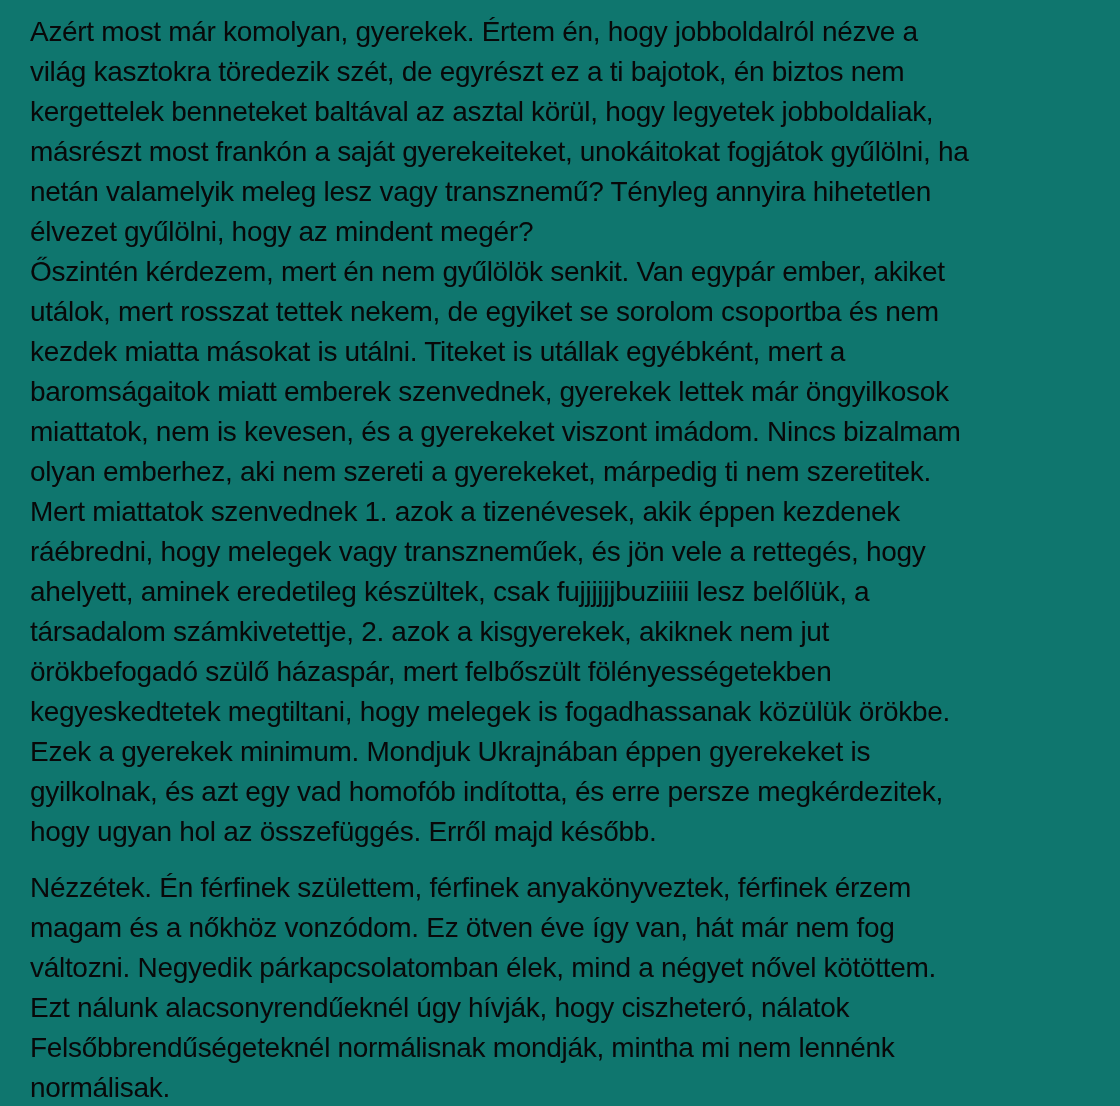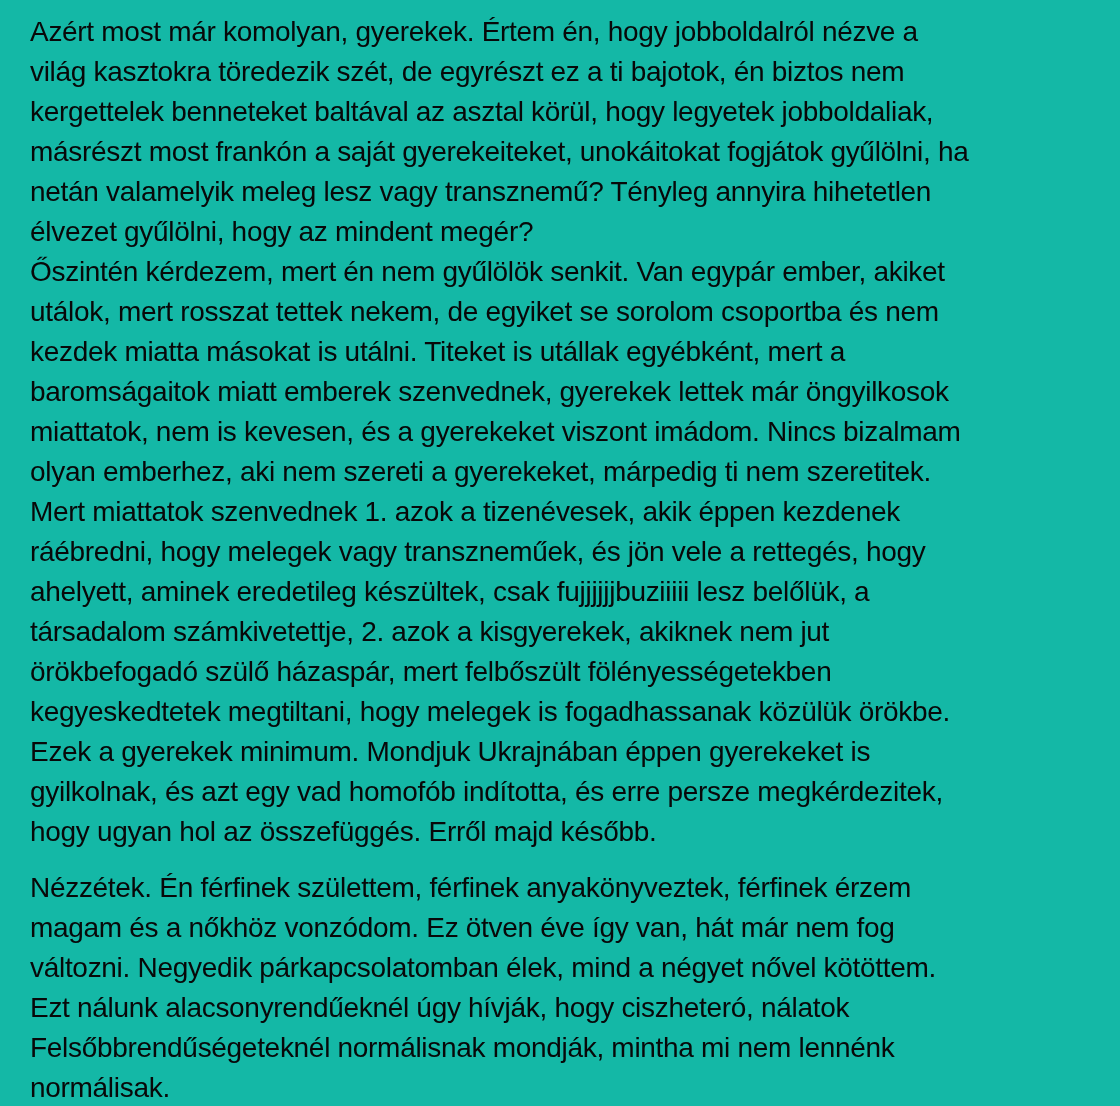--- a/index.html
+++ b/index.html
@@ -8,21 +8,21 @@
     background: #ffffff;
     width: 1120px;
     height: 1106px;
     overflow: hidden;
   }
   .page {
     box-sizing: border-box;
     width: 1120px;
     height: 1106px;
     padding: 12px 30px 0 30px;
-    background: #14b8a6;
+    background: #0f766e;
     overflow: hidden;
   }
   .para {
     margin: 0 0 16px 0;
     font-family: "Liberation Sans", "DejaVu Sans", sans-serif;
     font-size: 28px;
     line-height: 40px;
     letter-spacing: -0.3px;
     color: #080809;
     white-space: pre;        

